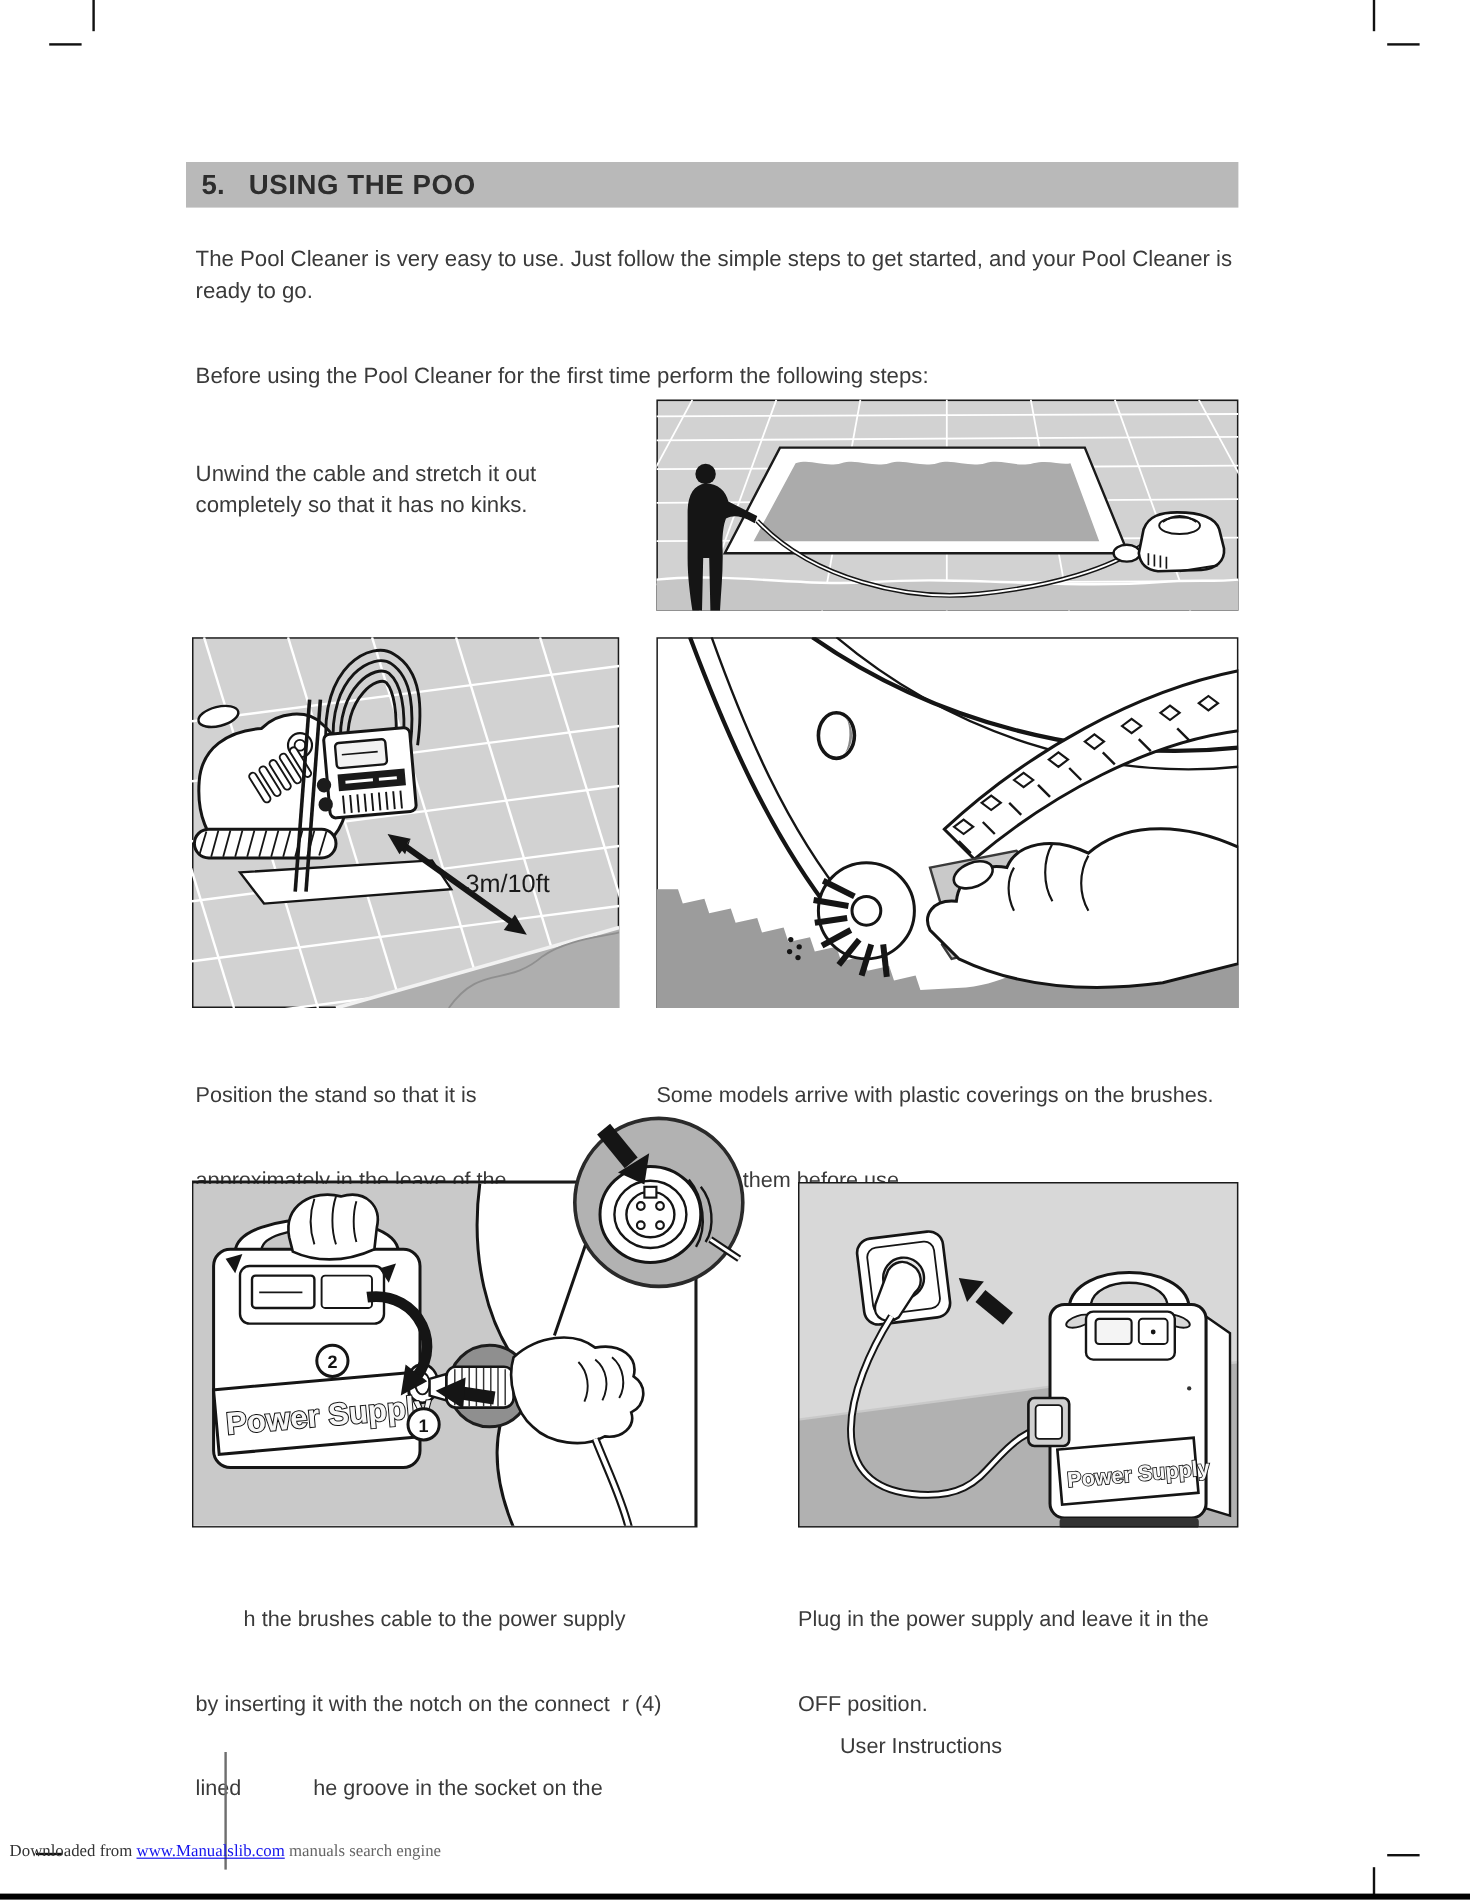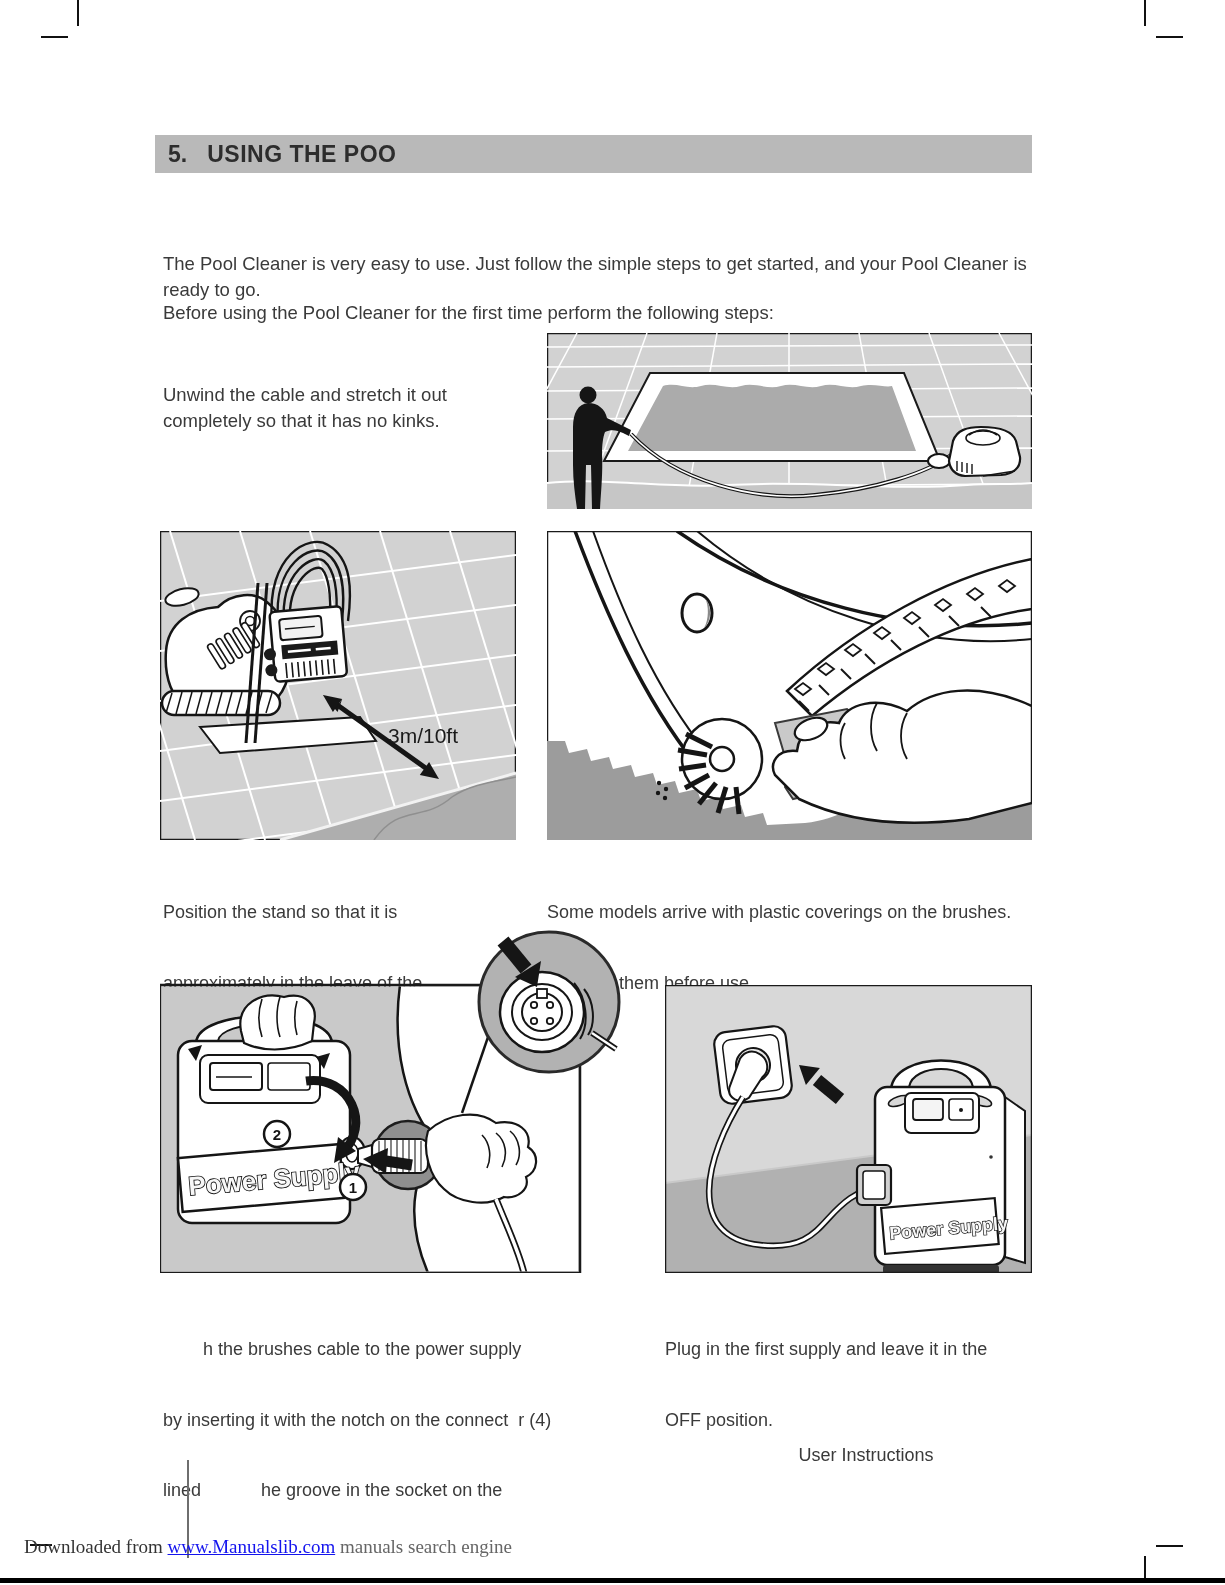--- a/index.html
+++ b/index.html
@@ -8,23 +8,23 @@
   .abs{position:absolute;}
   .crop{position:absolute;background:#111;}
   #header-bar{left:155px;top:135px;width:877px;height:38px;background:#b9b9b9;
               display:flex;align-items:center;}
   #header-bar .num{font-size:23px;font-weight:bold;color:#2d2d2d;margin-left:13px;}
   #header-bar .ttl{font-size:23px;font-weight:bold;color:#2d2d2d;margin-left:20px;letter-spacing:.5px;}
   .body-text{font-size:18.5px;line-height:26px;color:#3a3a3a;}
   .cap{font-size:18px;line-height:23.5px;color:#3a3a3a;white-space:pre-wrap;}
   figure{margin:0;padding:0;}
   svg{display:block;}
-  #footer-right{font-size:18px;color:#3a3a3a;text-align:center;}
-  #watermark{left:24px;top:1536px;font-family:"Liberation Serif","DejaVu Serif",serif;
-             font-size:19px;color:#333;}
+  #footer-right{font-size:18px;color:#3a3a3a;text-align:left;}
+  #watermark{left:8px;top:1536px;font-family:"Liberation Serif","DejaVu Serif",serif;
+             font-size:14px;color:#333;}
   #watermark a{color:#1414ee;text-decoration:underline;}
   #watermark .suffix{color:#666;}
   #bottom-bar{left:0;top:1578px;width:1225px;height:5px;background:#000;}
   #gray-vline{left:187px;top:1460px;width:2px;height:98px;background:#6e6e6e;}
 </style>
 </head>
 <body>
 
 <div id="page">
 
@@ -34,21 +34,21 @@
   <div class="crop" style="left:1156px;top:36px;width:27px;height:2px;"></div>
   <div class="crop" style="left:30px;top:1544px;width:22px;height:2px;"></div>
   <div class="crop" style="left:1156px;top:1545px;width:27px;height:2px;"></div>
   <div class="crop" style="left:1144px;top:1556px;width:2px;height:24px;"></div>
 
   <div id="header-bar" class="abs">
     <span class="num">5.</span>
     <span class="ttl">USING THE POO</span>
   </div>
 
-  <div class="abs body-text" style="left:163px;top:203px;width:872px;margin-top:48px;">The Pool Cleaner is very easy to use. Just follow the simple steps to get started, and your Pool Cleaner is ready to go.</div>
+  <div class="abs body-text" style="left:163px;top:203px;width:872px;">The Pool Cleaner is very easy to use. Just follow the simple steps to get started, and your Pool Cleaner is ready to go.</div>
   <div class="abs body-text" style="left:163px;top:300px;width:872px;">Before using the Pool Cleaner for the first time perform the following steps:</div>
 
   <div class="abs body-text" style="left:163px;top:382px;">
     <div>Unwind the cable and stretch it out</div>
     <div>completely so that it has no kinks.</div>
   </div>
 
   <figure class="abs" style="left:547px;top:333px;">
     <svg width="485" height="176" viewBox="0 0 485 176">
       <rect x="0" y="0" width="485" height="176" fill="#d2d2d2" stroke="#1a1a1a" stroke-width="2.5"></rect>
@@ -392,21 +392,21 @@
       <rect x="0" y="0" width="367" height="288" fill="none" stroke="#1a1a1a" stroke-width="2.5"></rect>
     </svg>
   </figure>
 
   <div class="abs cap" style="left:163px;top:1291px;width:430px;">
     <div>        h the brushes cable to the power supply</div>
     <div>by inserting it with the notch on the connect  r (4)</div>
     <div>lined            he groove in the socket on the</div>
   </div>
   <div class="abs cap" style="left:665px;top:1291px;">
-    <div>Plug in the first supply and leave it in the</div>
+    <div>Plug in the power supply and leave it in the</div>
     <div>OFF position.</div>
   </div>
 
   <div id="footer-right" class="abs" style="left:700px;top:1445px;width:332px;">User Instructions</div>
   <div id="gray-vline" class="abs"></div>
 
   <div id="watermark" class="abs">
     <span>Downloaded from </span><a href="#">www.Manualslib.com</a><span class="suffix"> manuals search engine</span>
   </div>
 

